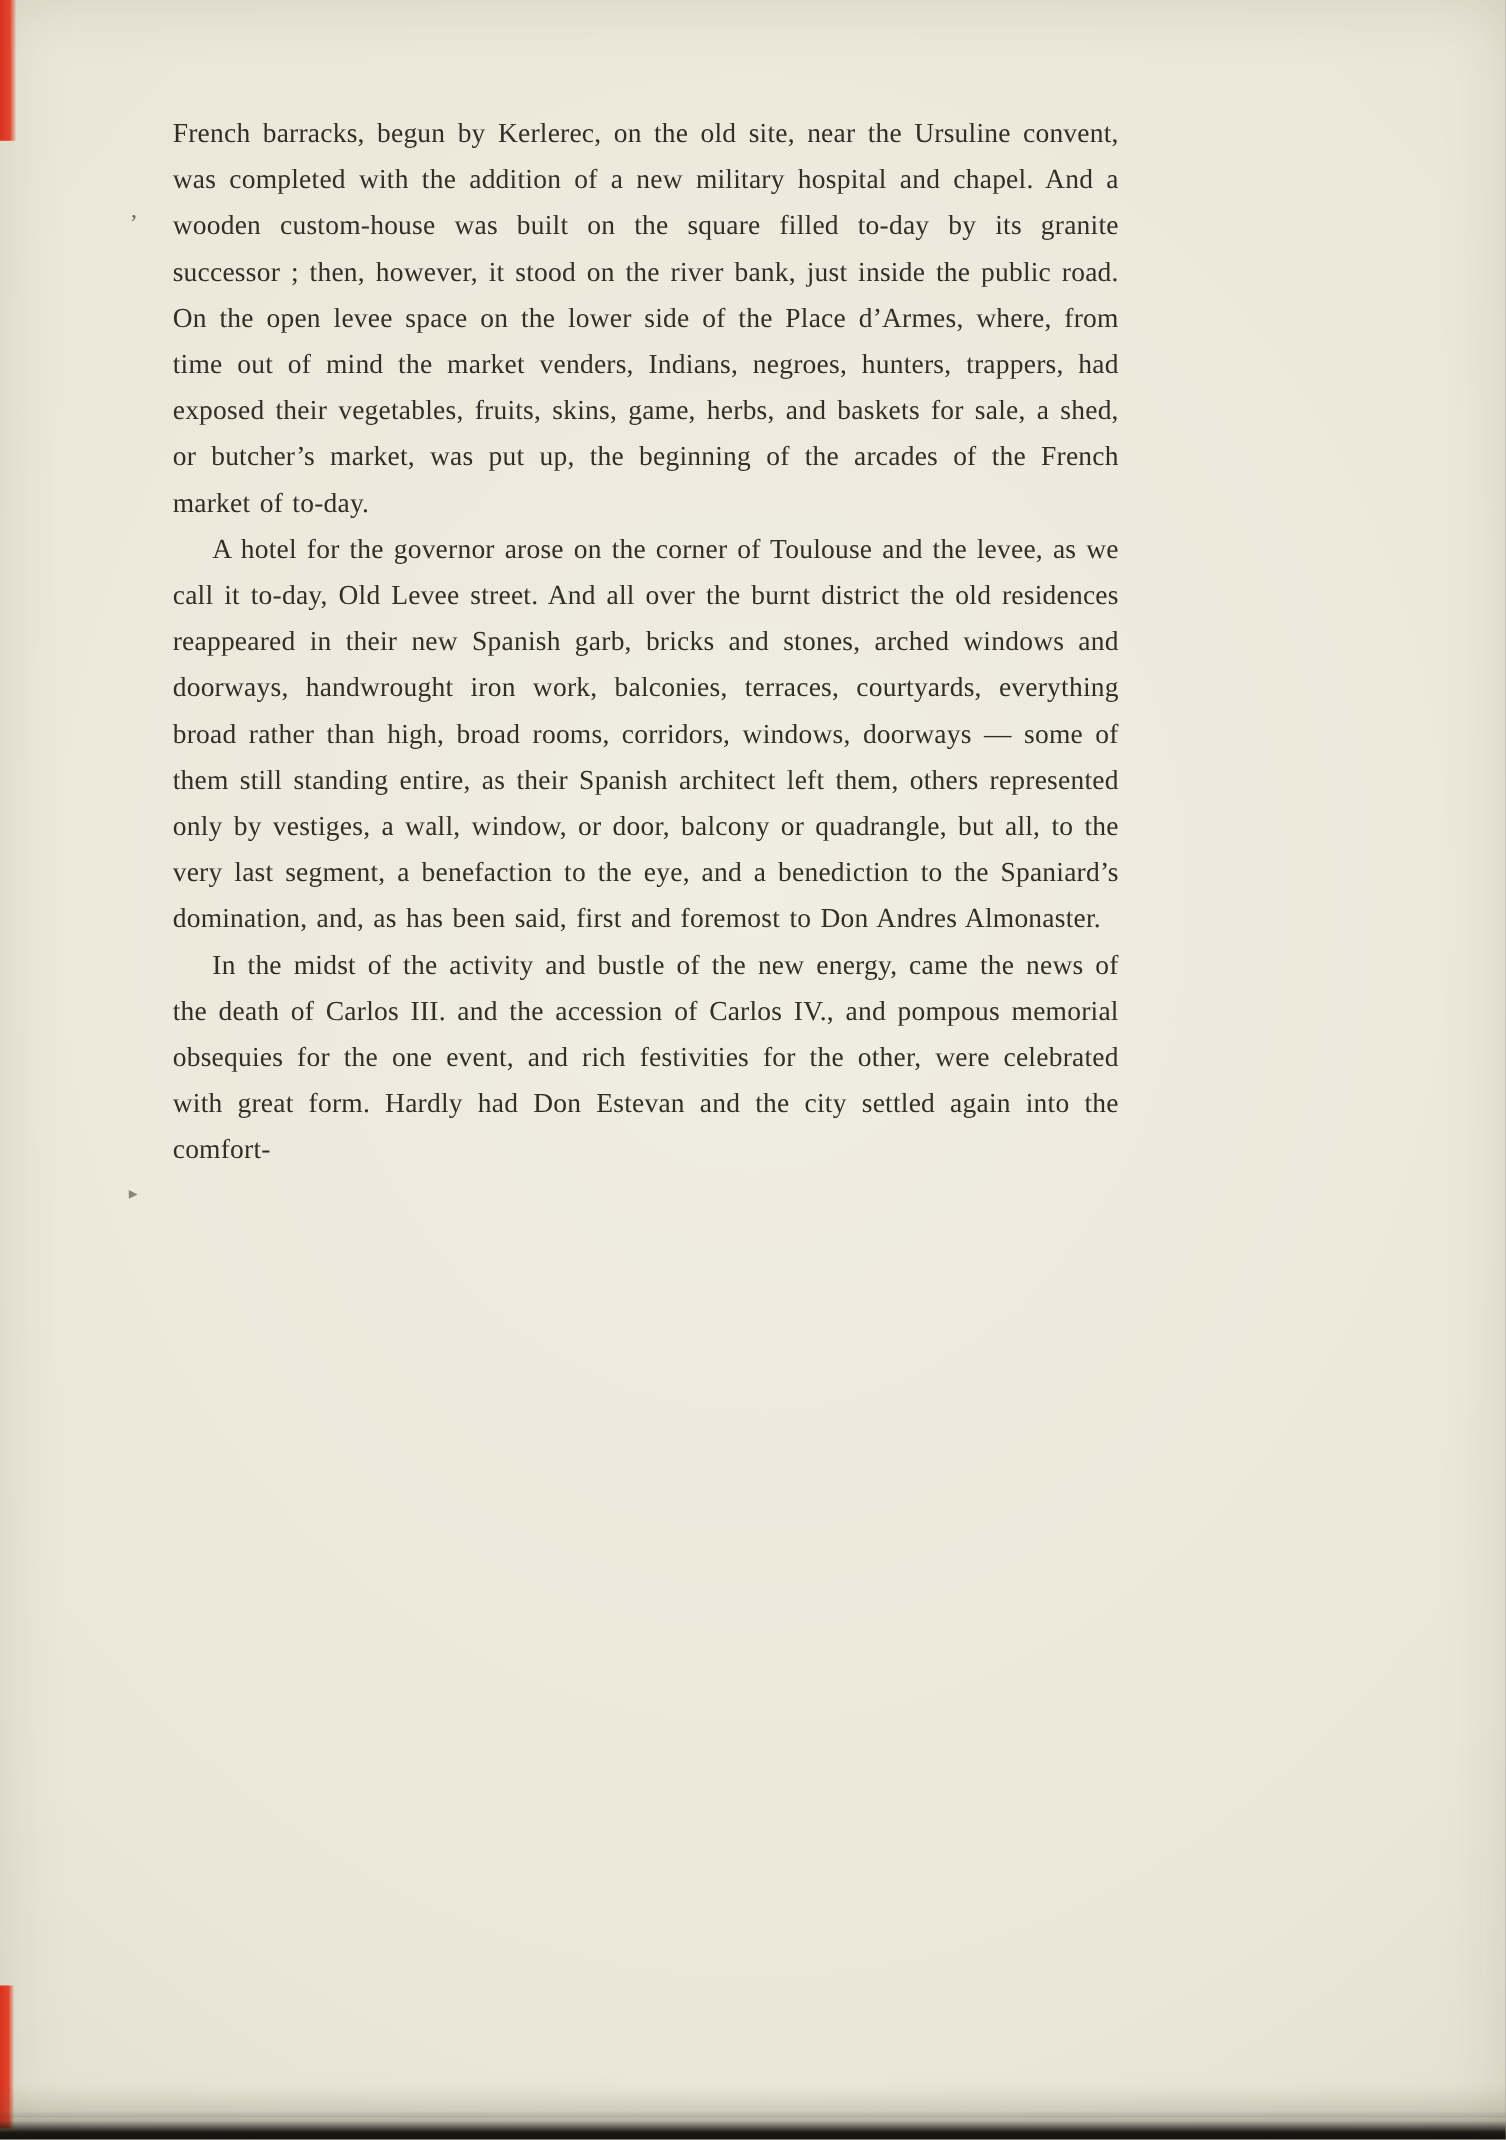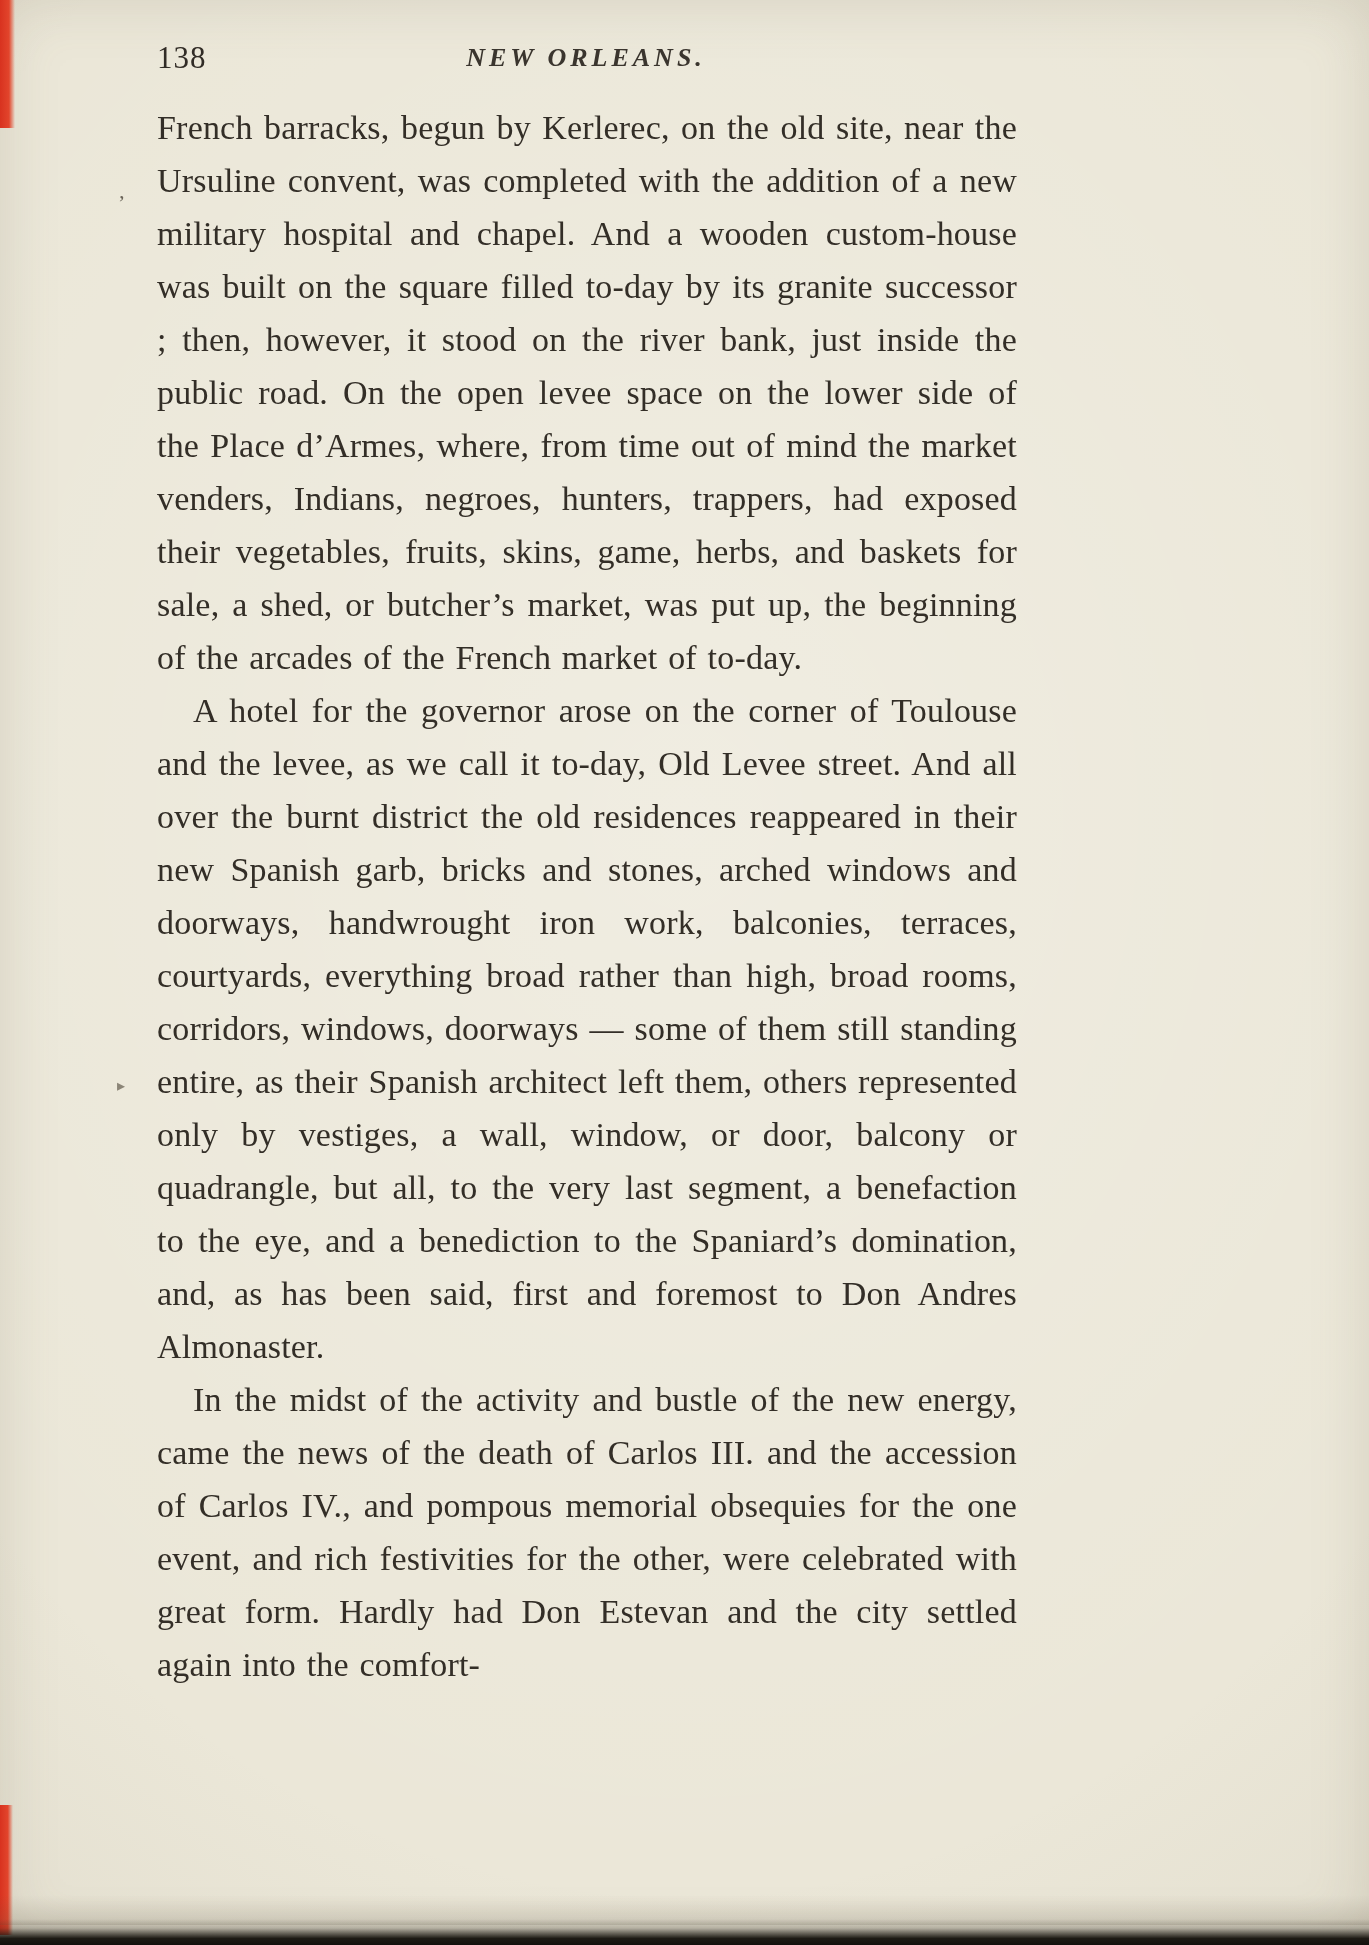--- a/index.html
+++ b/index.html
@@ -90,44 +90,40 @@
 
   
   #text-block {
     position: absolute;
     top: 101px;
     left: 157px;
     width: 860px;
   }
   #text-block p {
     margin: 0;
-    font-size: 34px;
-    line-height: 53px;
+    font-size: 25px;
+    line-height: 42px;
     text-align: justify;
     text-indent: 36px;
     letter-spacing: 0.2px;
     word-spacing: 2px;
     color: #332e27;
   }
   #text-block p.no-indent {
     text-indent: 0;
   }
 </style>
 </head>
 <body>
 
 <div id="scan-page">
 
   <div id="red-edge-top" class="red-edge"></div>
   <div id="red-edge-bottom" class="red-edge"></div>
 
-  <div id="page-header">
-    <span id="page-number">138</span>
-    <span id="running-header">NEW ORLEANS.</span>
-  </div>
 
   <span id="stray-mark-1" class="stray-mark">’</span>
   <span id="stray-mark-2" class="stray-mark">▸</span>
 
   <div id="text-block">
     <p class="no-indent">French barracks, begun by Kerlerec, on the old site, near the Ursuline convent, was completed with the addition of a new military hospital and chapel.  And a wooden custom-house was built on the square filled to-day by its granite successor ; then, however, it stood on the river bank, just inside the public road.  On the open levee space on the lower side of the Place d’Armes, where, from time out of mind the market venders, Indians, negroes, hunters, trappers, had exposed their vegetables, fruits, skins, game, herbs, and baskets for sale, a shed, or butcher’s market, was put up, the beginning of the arcades of the French market of to-day.</p>
     <p>A hotel for the governor arose on the corner of Toulouse and the levee, as we call it to-day, Old Levee street.  And all over the burnt district the old residences reappeared in their new Spanish garb, bricks and stones, arched windows and doorways, handwrought iron work, balconies, terraces, courtyards, everything broad rather than high, broad rooms, corridors, windows, doorways — some of them still standing entire, as their Spanish architect left them, others represented only by vestiges, a wall, window, or door, balcony or quadrangle, but all, to the very last segment, a benefaction to the eye, and a benediction to the Spaniard’s domination, and, as has been said, first and foremost to Don Andres Almonaster.</p>
     <p>In the midst of the activity and bustle of the new energy, came the news of the death of Carlos III. and the accession of Carlos IV., and pompous memorial obsequies for the one event, and rich festivities for the other, were celebrated with great form.  Hardly had Don Estevan and the city settled again into the comfort-</p>
   </div>
 

